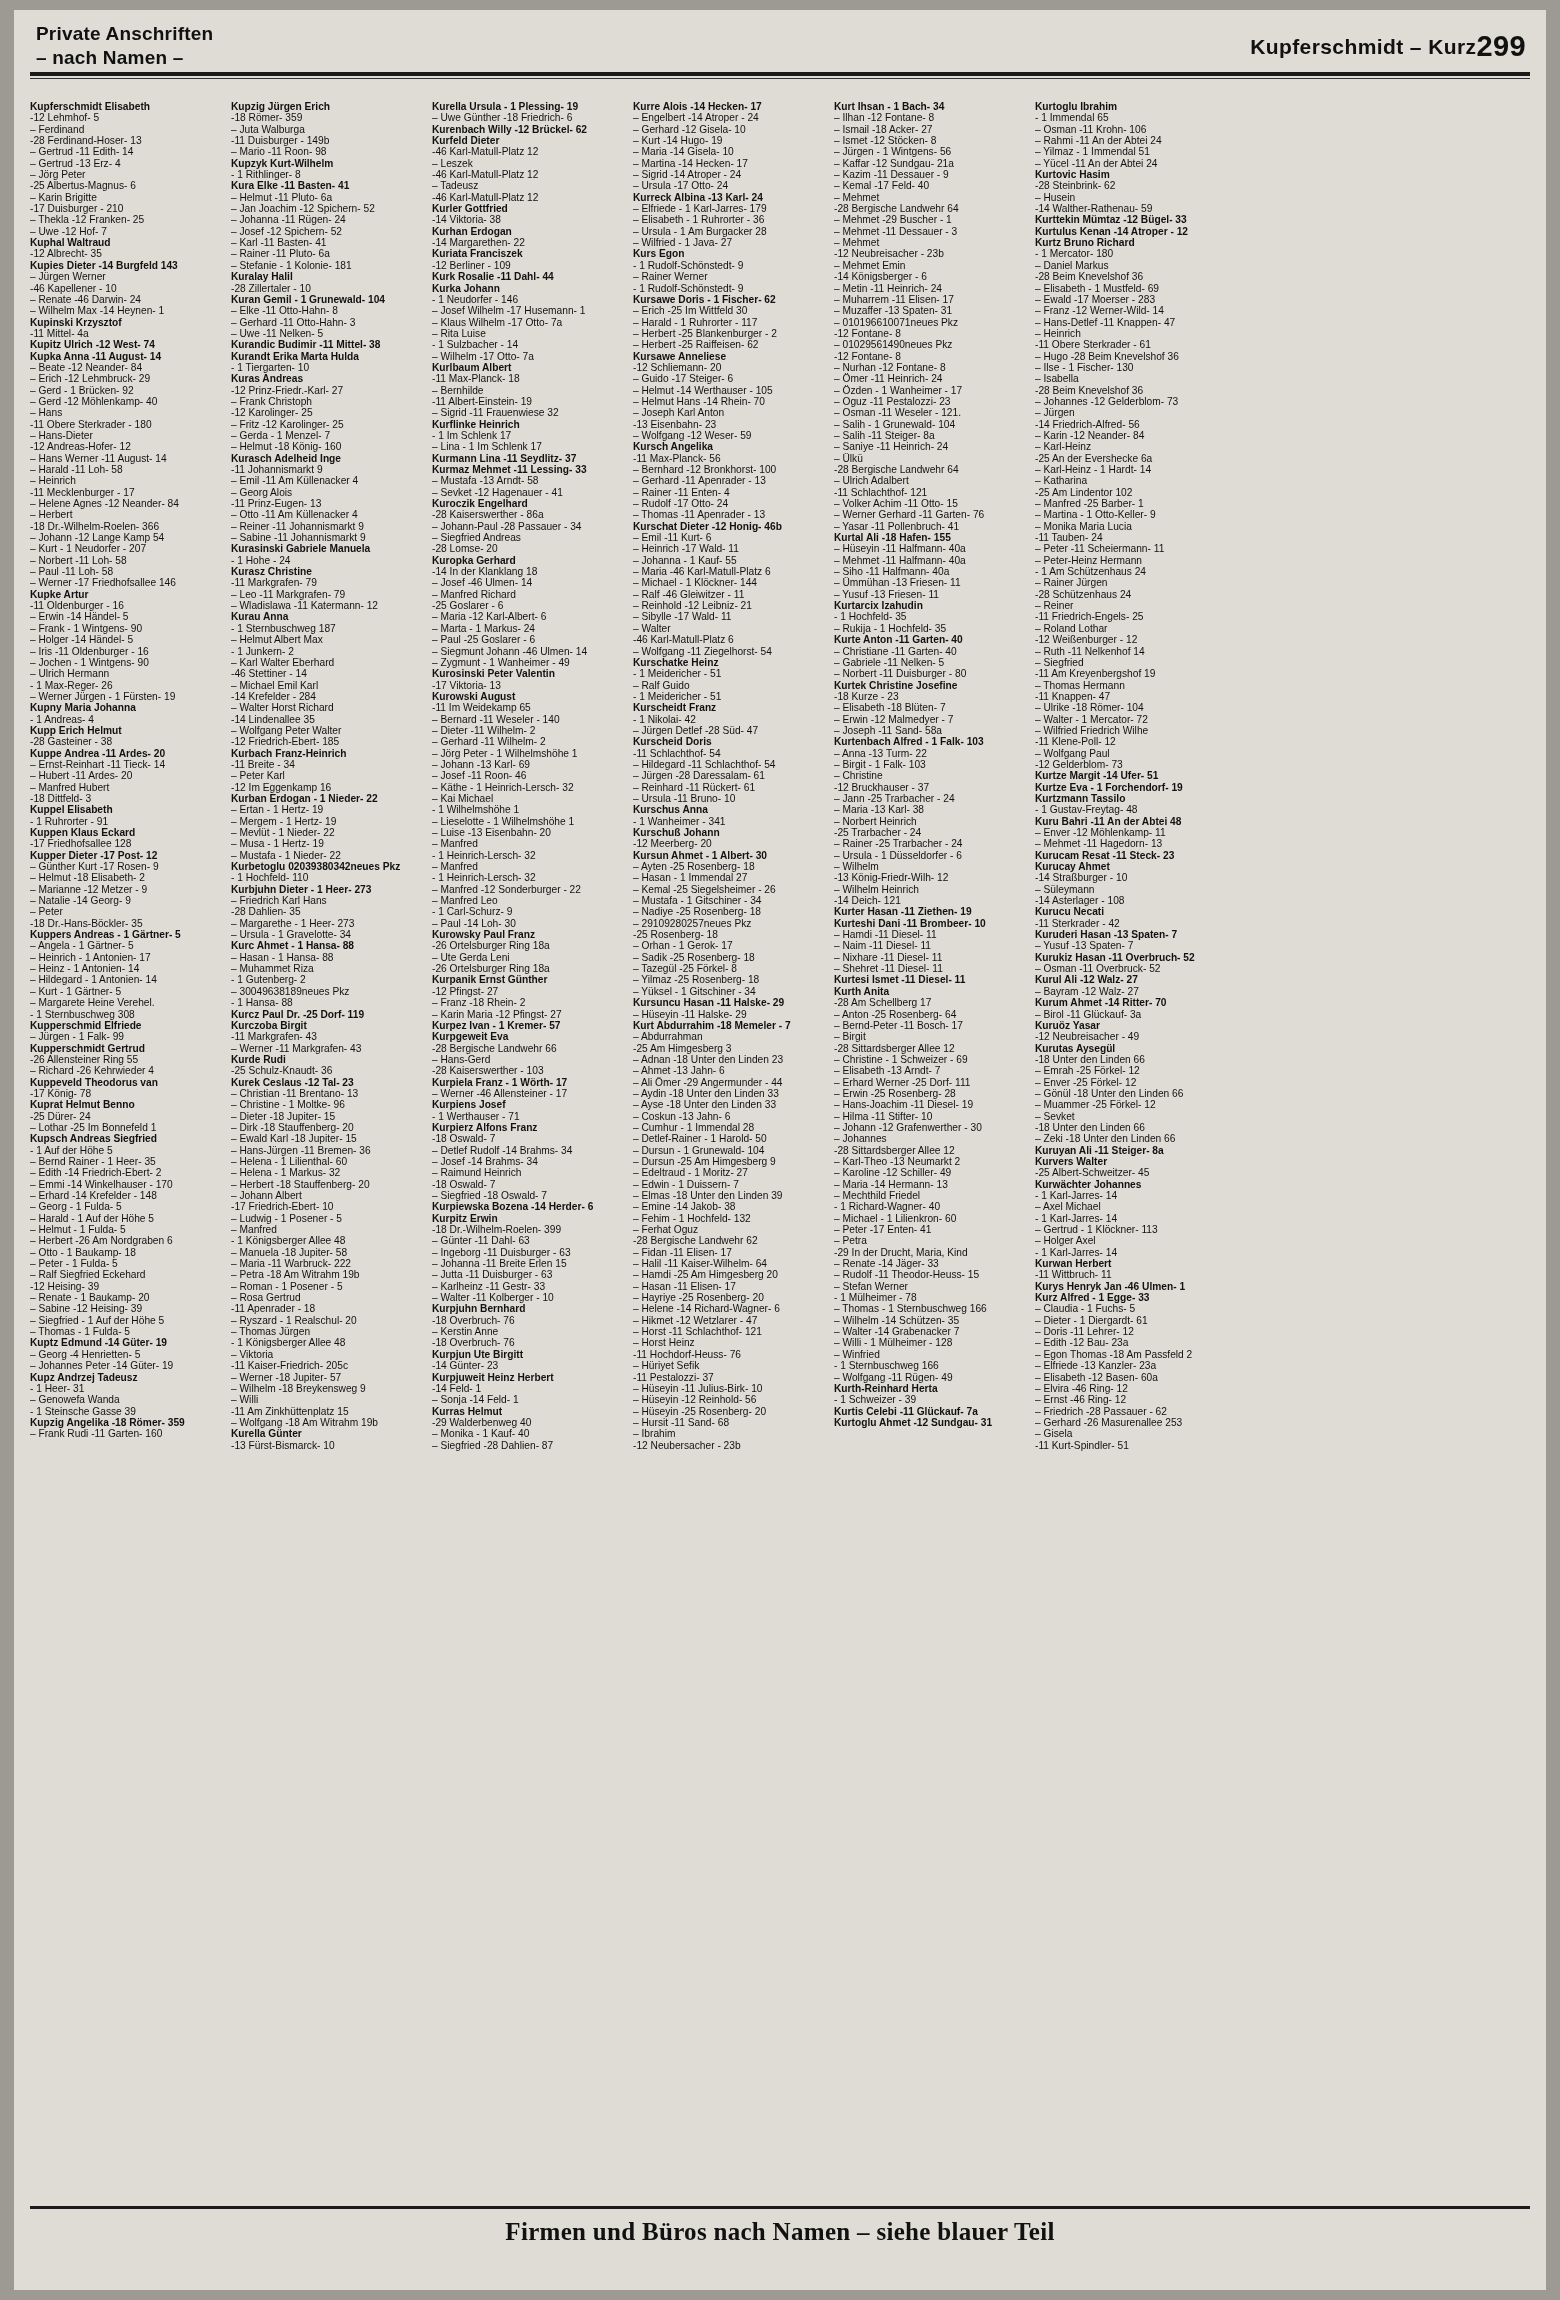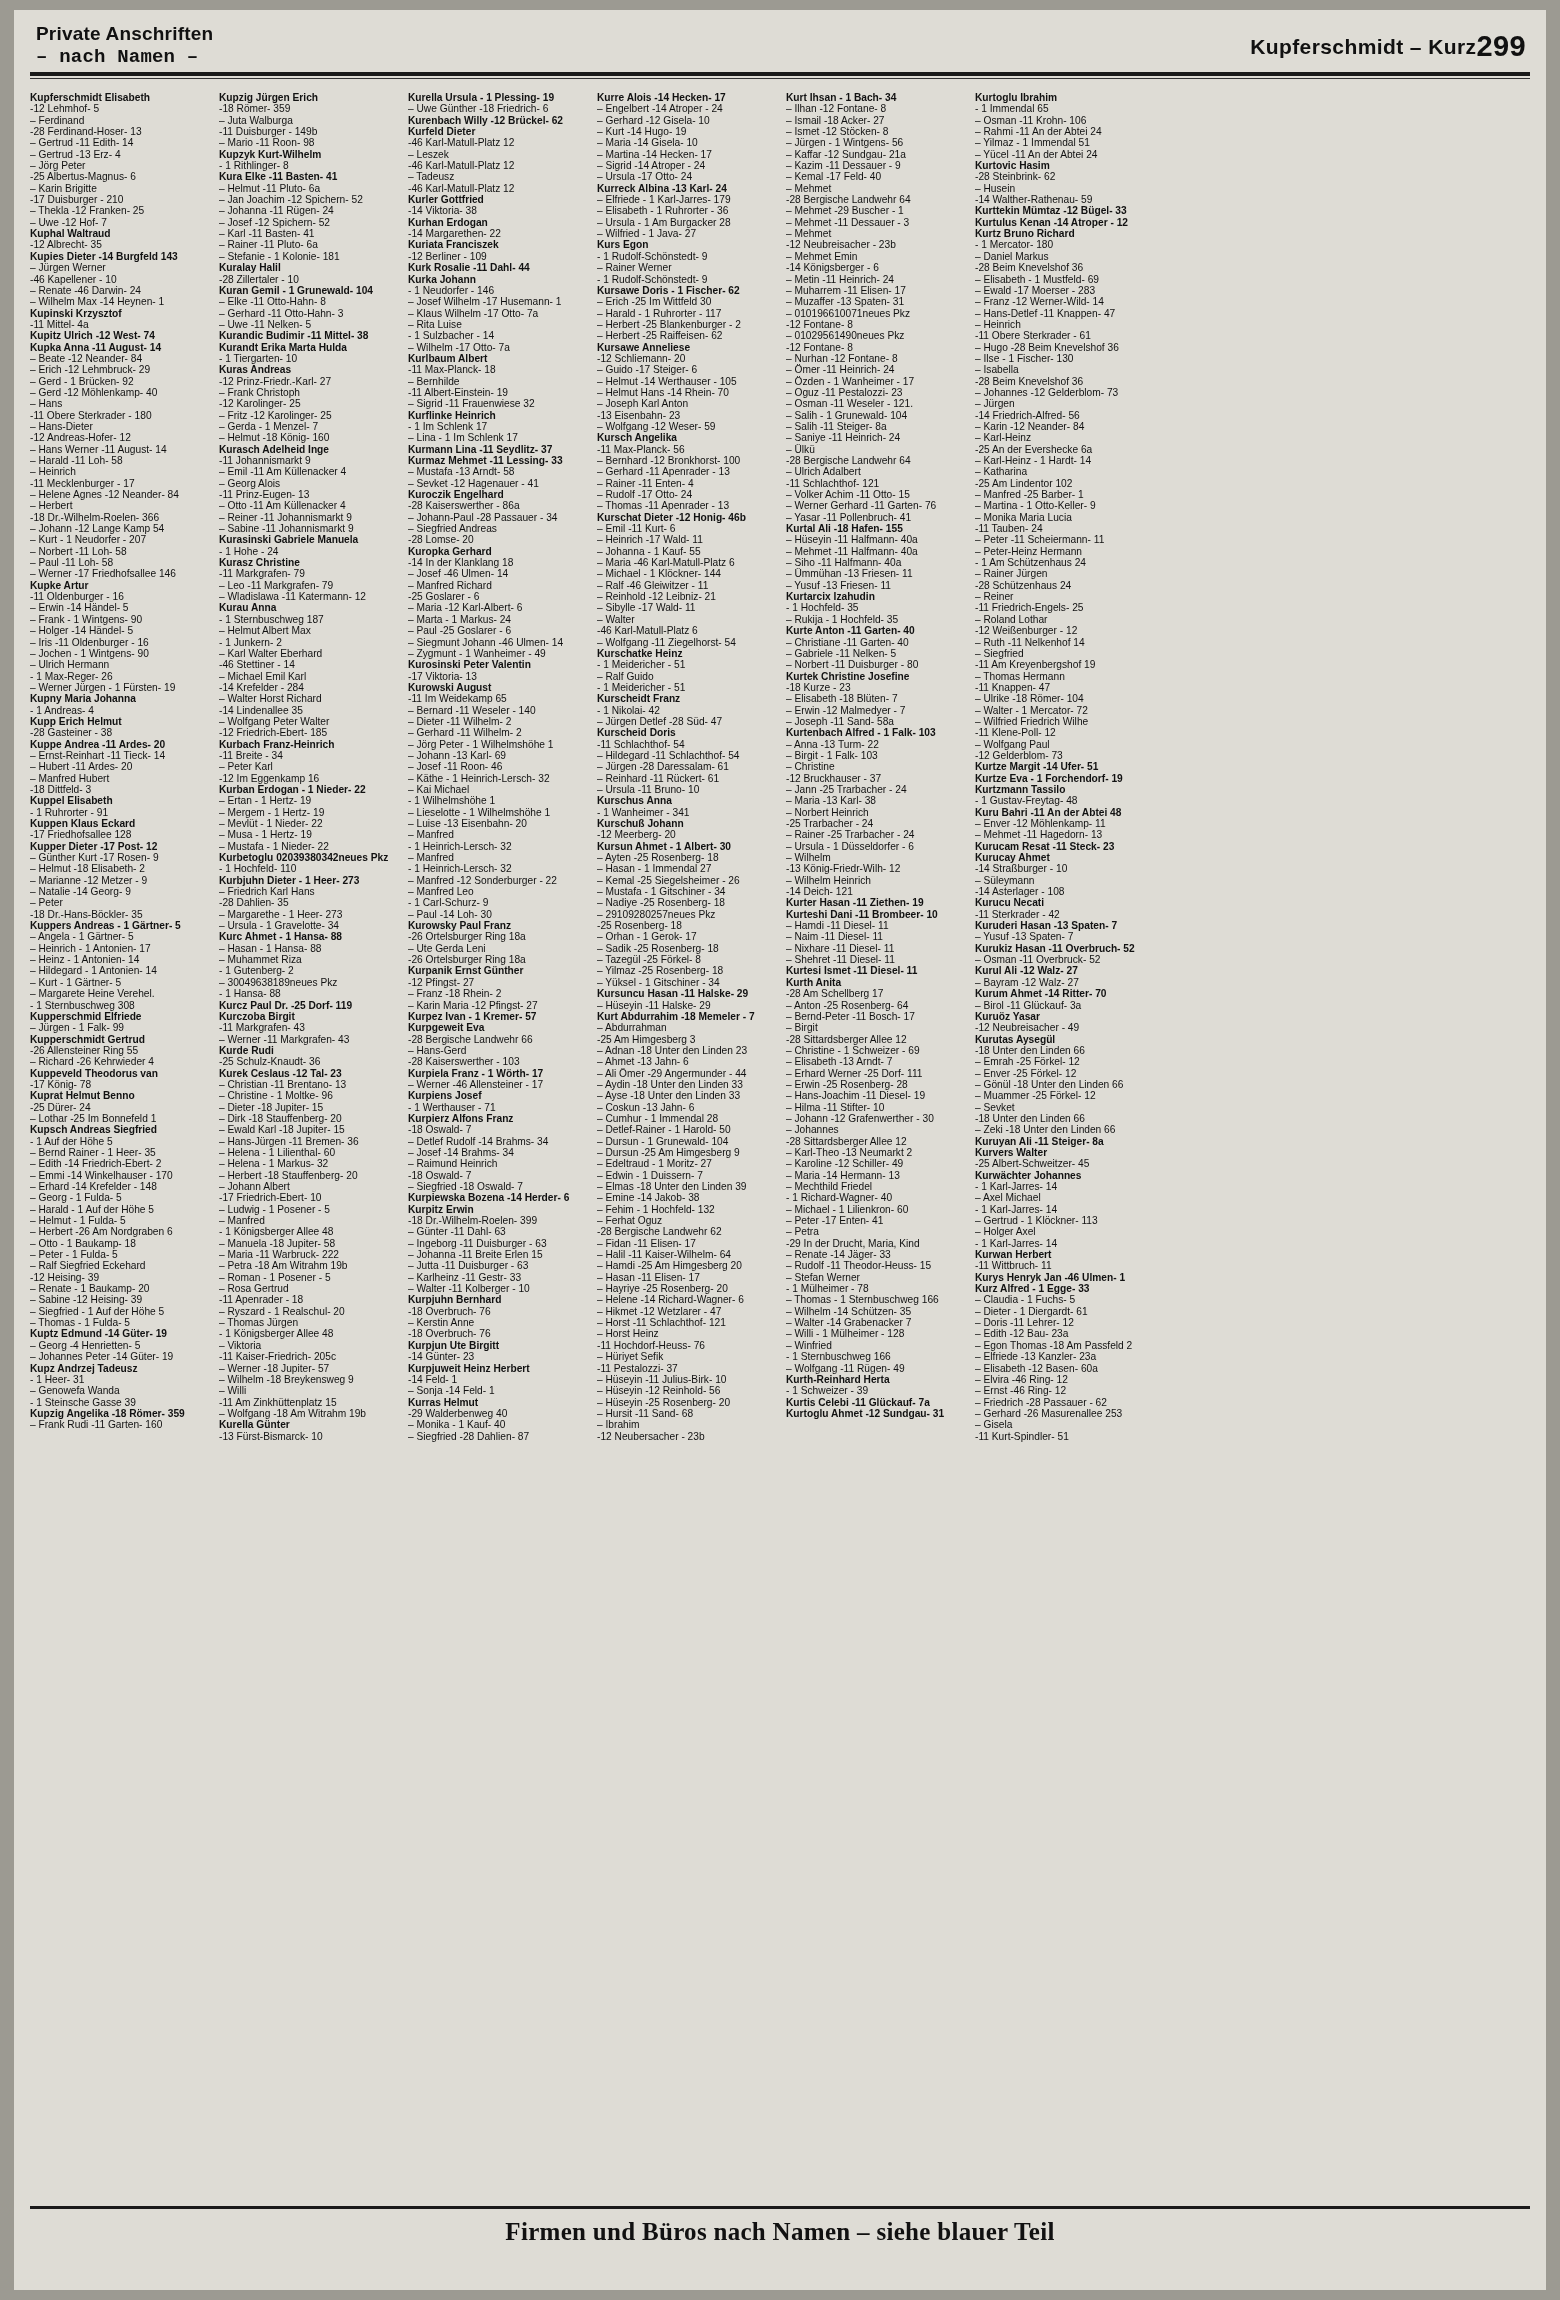--- a/index.html
+++ b/index.html
@@ -30,21 +30,21 @@
     height: 56px;
   }
   .hdr-left {
     position: absolute;
     left: 6px; top: 2px;
     font-size: 19px;
     font-weight: bold;
     line-height: 1.25;
     letter-spacing: .2px;
   }
-  .hdr-left .l2 { font-weight: bold; font-family: Liberation Mono, monospace; }
+  .hdr-left .l2 { font-weight: bold; }
   .hdr-right {
     position: absolute;
     right: 4px; top: 10px;
     font-size: 21px;
     font-weight: bold;
     letter-spacing: .4px;
     white-space: nowrap;
   }
   .hdr-right .pageno {
     font-size: 29px;
@@ -61,24 +61,24 @@
   }
   .hdr-rule.thin {
     top: 68px;
     height: 1px;
     background: #333;
   }
   
   .columns {
     position: absolute;
     left: 16px; right: 16px;
-    top: 82px;
+    top: 91px;
     height: 2100px;
     display: flex;
-    gap: 0px;
+    gap: 12px;
   }
   .col {
     width: 189px;
     flex: 0 0 189px;
     padding-right: 6px;
     box-sizing: border-box;
     font-size: 10.2px;
     line-height: 11.35px;
     overflow: hidden;
   }

